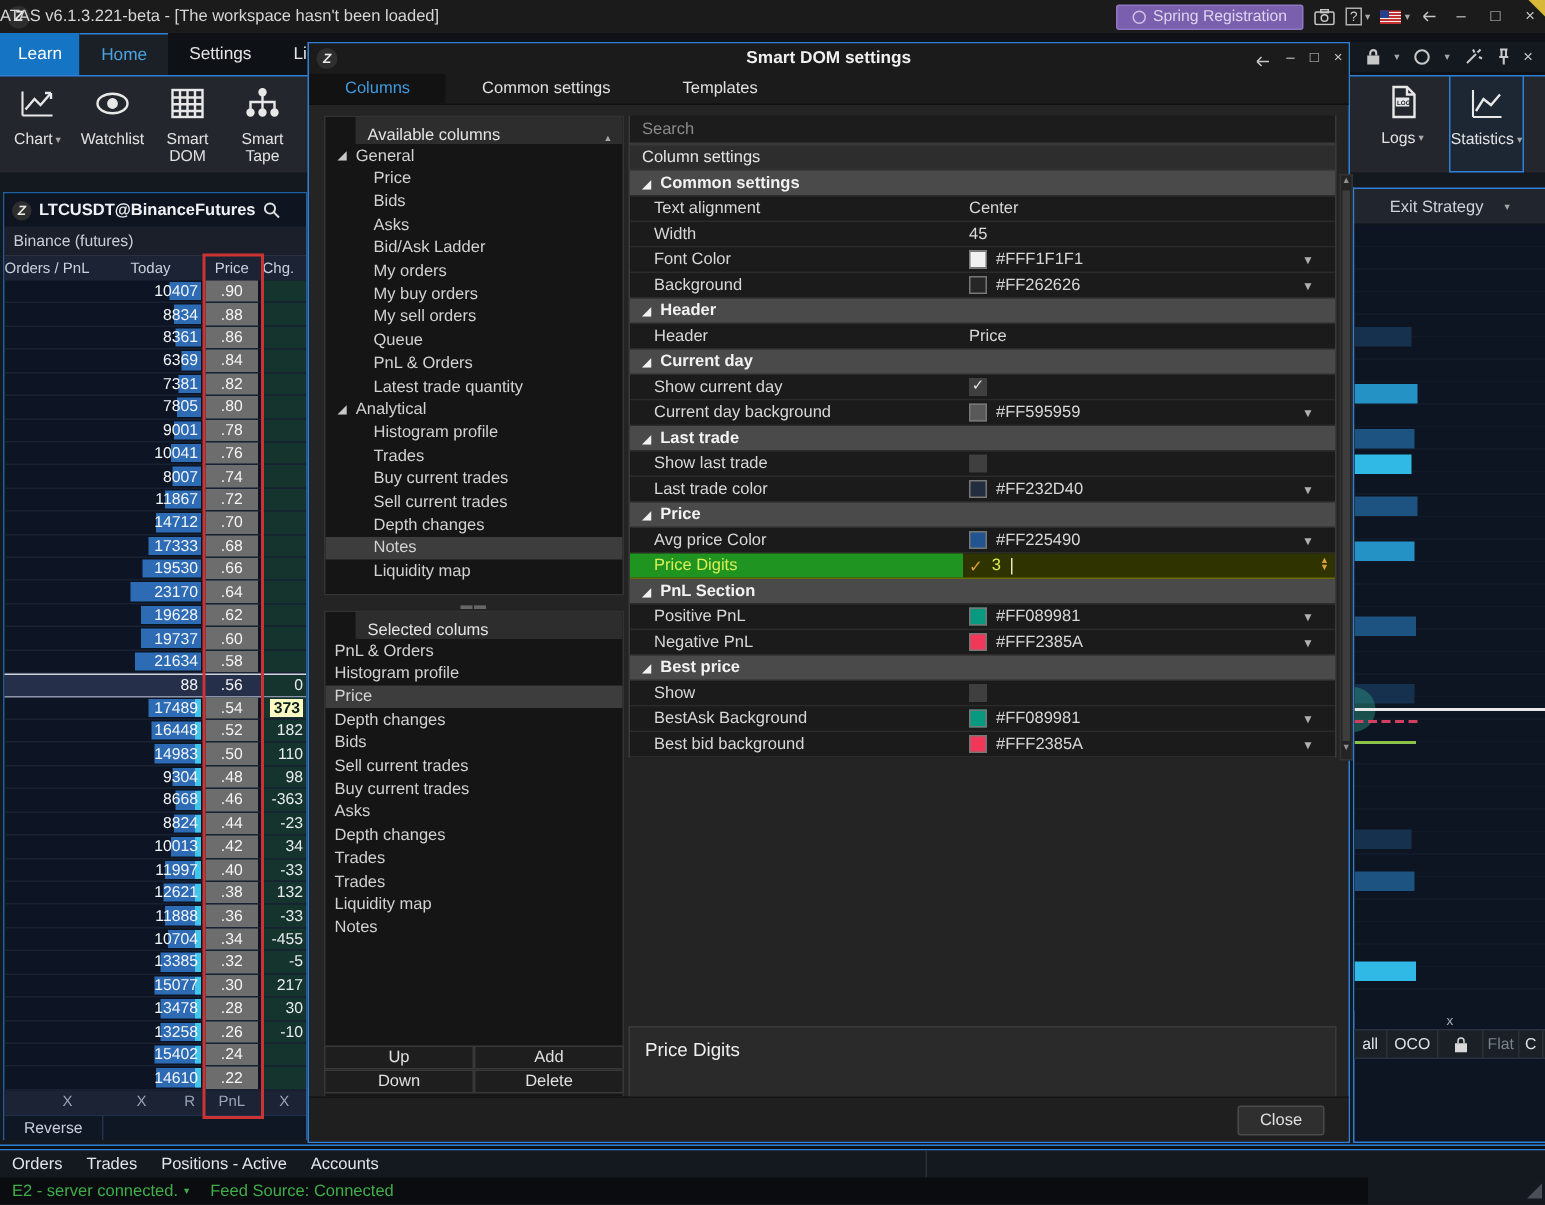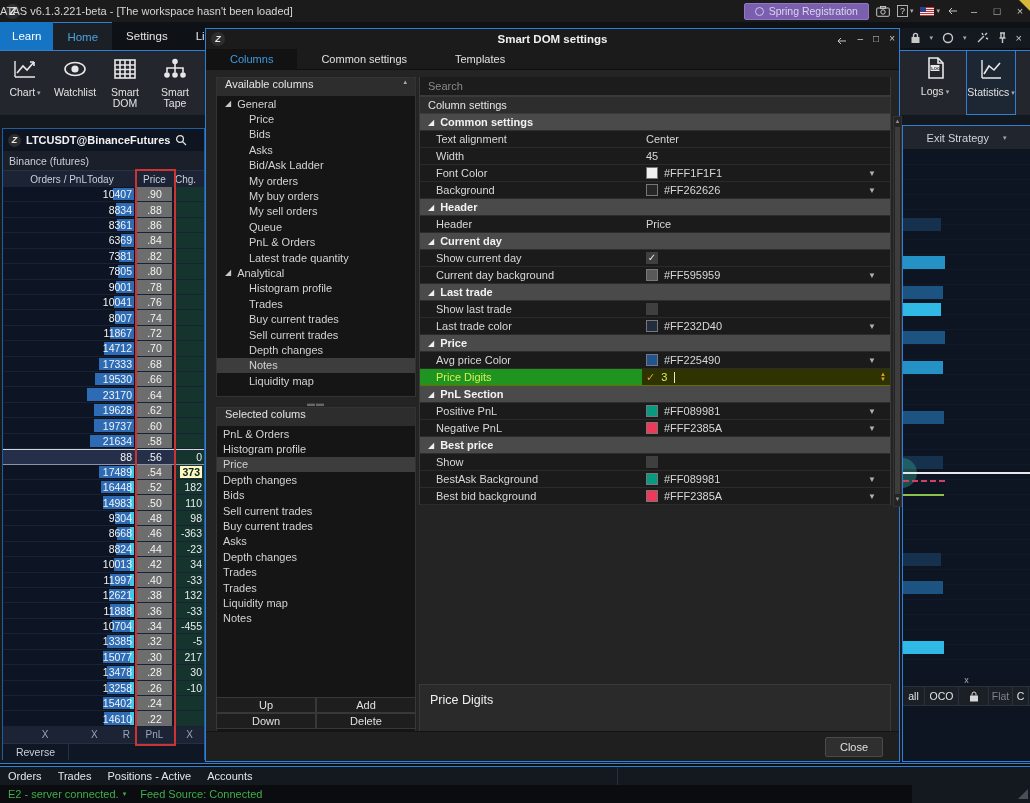--- a/index.html
+++ b/index.html
@@ -38,21 +38,21 @@
   .rb-label { color:#e2e2e2; font-size:10.5px; text-align:center; line-height:11px; display:flex; align-items:center; gap:2px; white-space:pre-line;}
   #ribbon-right { position:absolute; right:14px; top:50px; height:65px; display:flex; gap:6px; }
   .rb-item.hl { border:1px solid #2f7fd6; background:#1d2633; }
 
   
   #dom { left:2px; top:128px; width:203px; height:632px; background:#0d1524; border:1px solid #1d5fa0; }
   #dom-head { height:22px; background:#0e1420; display:flex; align-items:center; gap:5px; padding:0 5px; }
   #dom-head .nm { color:#f0f2f5; font-size:11px; font-weight:bold; }
   #dom-acct { height:20px; background:#1a1f2a; border-bottom:1px solid #2a3140; color:#c9ced8; font-size:10.5px; display:flex; align-items:center; padding-left:6px; }
   #dom-colhead { height:16px; background:#1c2334; display:flex; color:#c8d0dc; font-size:10px; align-items:center; }
-  .co { width:84px; text-align:right; } .ct { width:47px; text-align:left; } .cpw { width:41px; text-align:center; } .cc { width:29px; text-align:left; }
+  .co { width:84px; text-align:left; } .ct { width:47px; text-align:left; } .cpw { width:41px; text-align:center; } .cc { width:29px; text-align:left; }
   #ladder { position:relative; }
   .lrow { height:15.43px; display:flex; align-items:stretch; border-bottom:1px solid rgba(26,35,53,.9); }
   .c-orders { width:84px; }
   .c-today { width:47px; position:relative; display:flex; align-items:center; justify-content:flex-end; }
   .c-today .bar { position:absolute; right:0; top:1px; bottom:1px; background:#2d6cb4; }
   .c-today .bar.bid { box-shadow:inset -4px 0 0 #3fc6ea; }
   .c-today .tv { position:relative; color:#f2f4f7; font-size:10.5px; padding-right:2px; }
   .c-pricew { width:41px; padding:0 3px; }
   .c-price { height:100%; background:#6d6d6d; color:#f4f4f4; font-size:10.5px; display:flex; align-items:center; justify-content:center; }
   .lrow.cur { background:#262f4a; border-top:1px solid #d0d4dc; border-bottom:1px solid #8a93a8; }
@@ -91,21 +91,21 @@
 
   
   #dialog { left:205px; top:28px; width:695px; height:734px; background:#242424; border:1px solid #2f7fd6; z-index:10; }
   #dlg-title { height:20px; background:#1b1b1b; display:flex; align-items:center; position:relative; }
   #dlg-title .t { position:absolute; left:0; right:0; text-align:center; color:#f0f0f0; font-size:11.5px; font-weight:bold; }
   #dlg-title .btns { position:absolute; right:4px; display:flex; gap:10px; color:#c8c8c8; font-size:10px; }
   #dlg-tabs { height:21px; background:#1b1b1b; display:flex; border-bottom:1px solid #101010; }
   .dtab { padding:0 24px; display:flex; align-items:center; color:#e0e0e0; font-size:11px; }
   .dtab.sel { background:#121212; color:#3f9be0; }
   .listbox { position:absolute; background:#151515; border:1px solid #333; }
-  .lb-head { height:18px; background:#2d2d2d; color:#e4e4e4; font-size:11px; display:flex; align-items:flex-start; padding:0 8px; justify-content:space-between; }
+  .lb-head { height:18px; background:#2d2d2d; color:#e4e4e4; font-size:11px; display:flex; align-items:flex-end; padding:0 8px; justify-content:space-between;margin-left:20px; }
   .tree-item, .sel-item { height:15.4px; display:flex; align-items:center; color:#d2d2d2; font-size:11px; }
   .tree-group { padding-left:8px; gap:6px; }
   .tree-group .arr { font-size:8px; color:#c8c8c8; }
   .tree-leaf { padding-left:32px; }
   .sel-item { padding-left:6px; }
   .hl-item { background:#3d3d3d; }
   #splitter { position:absolute; color:#666; font-size:8px; text-align:center; width:200px; letter-spacing:1px;}
   #lb-btns { position:absolute; display:grid; grid-template-columns:1fr 1fr; grid-auto-rows:16px; }
   .lb-btn { background:#1e1e1e; border:1px solid #383838; color:#e0e0e0; font-size:11px; display:flex; align-items:center; justify-content:center; }
 

